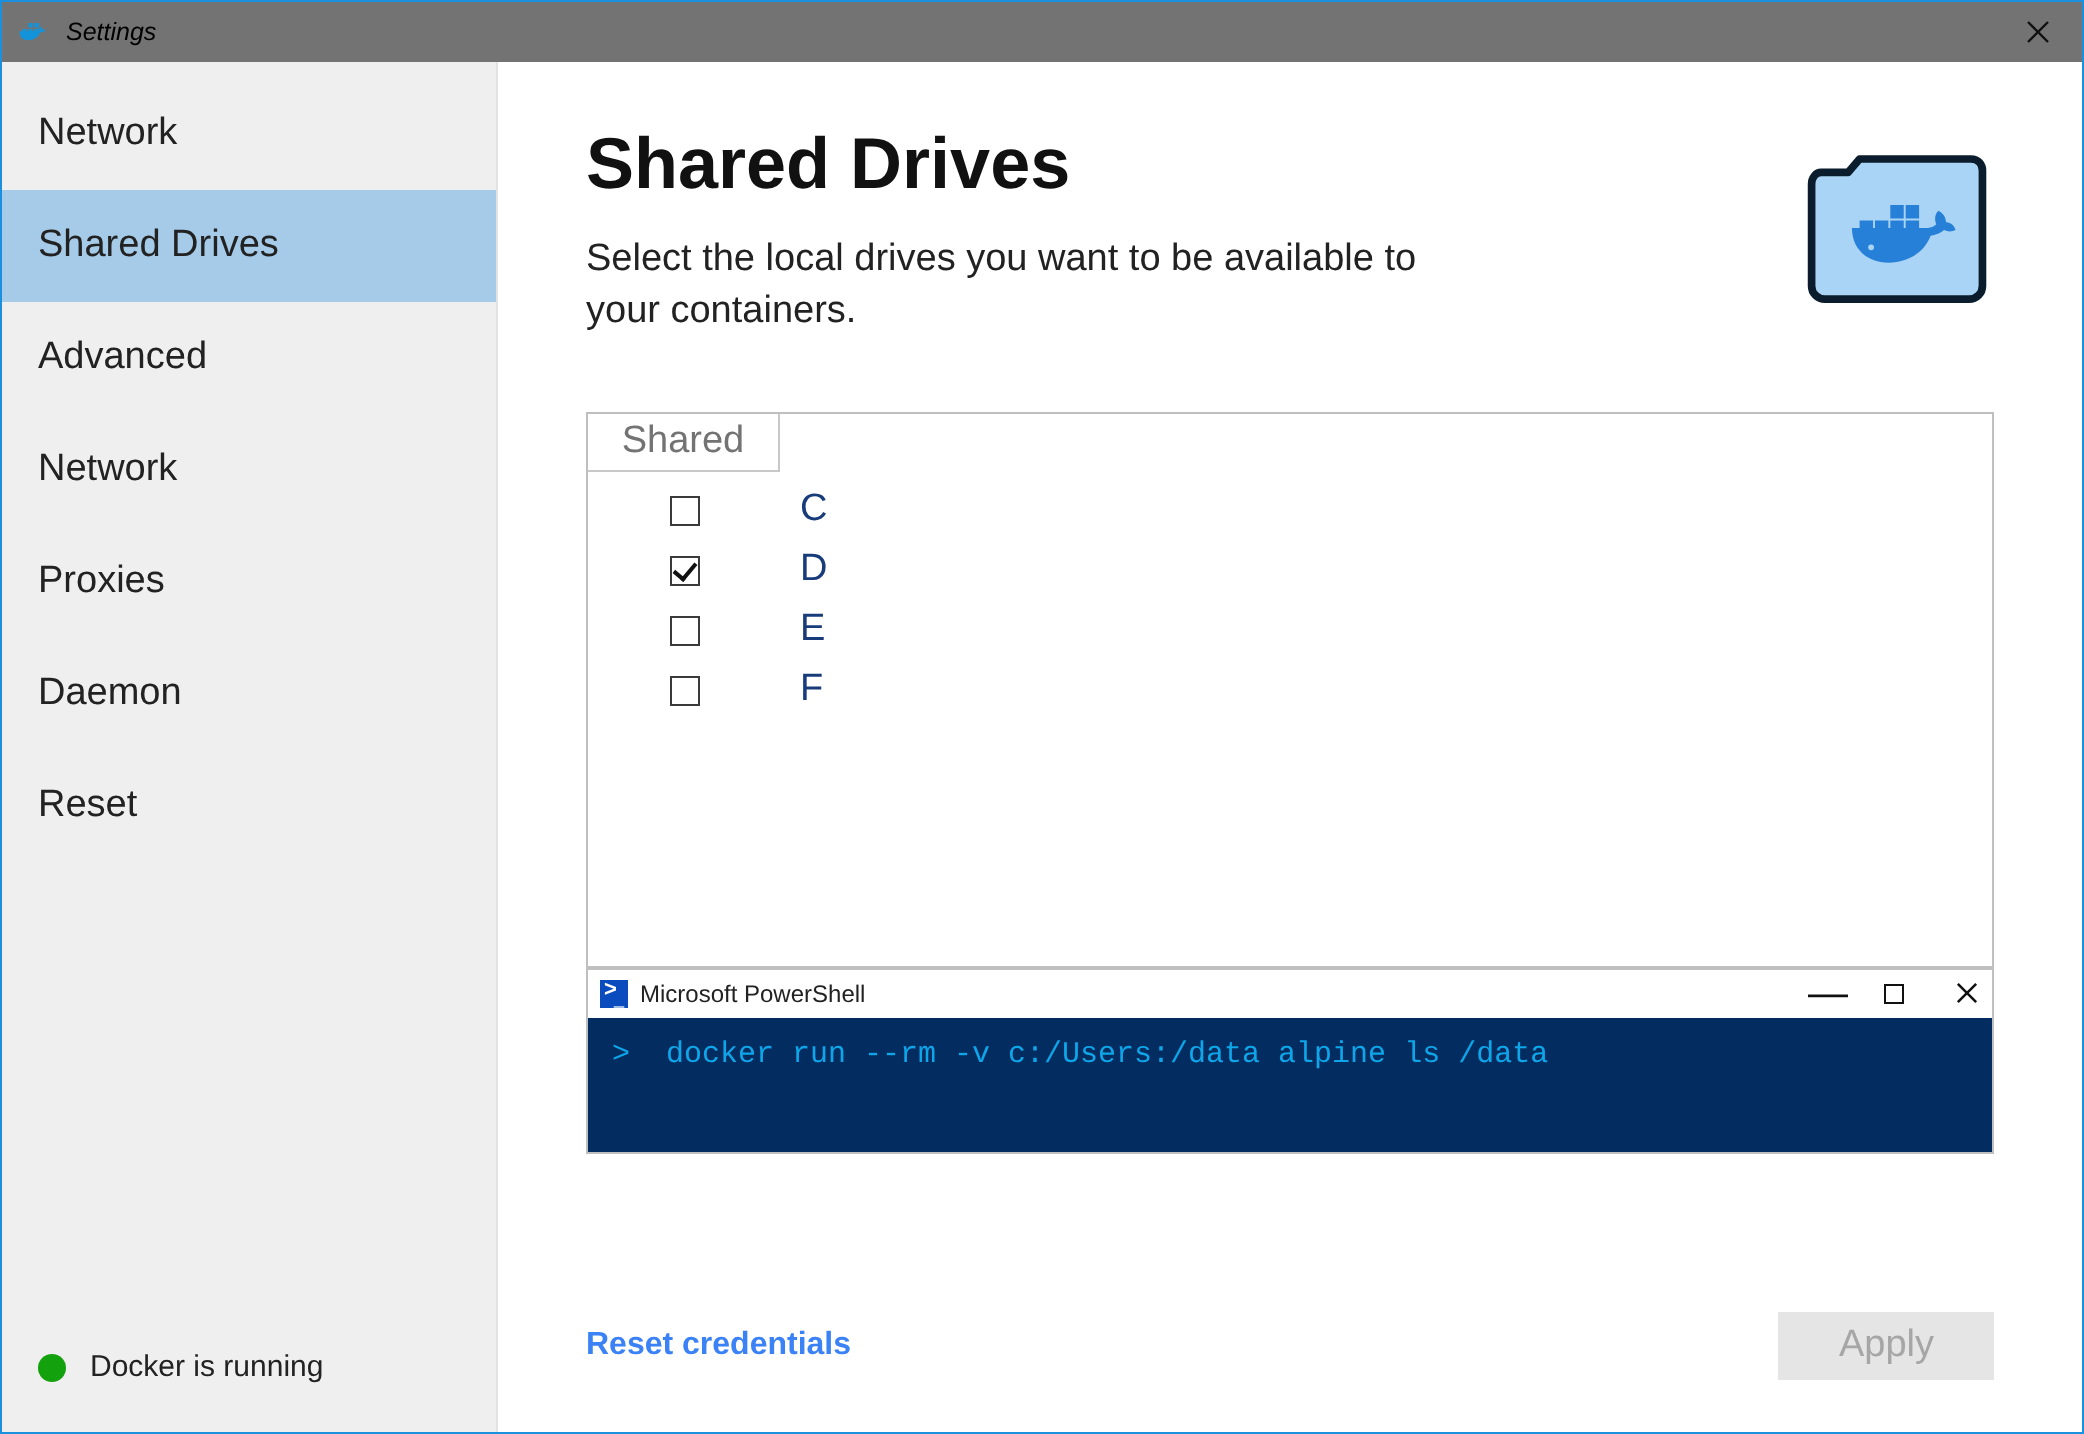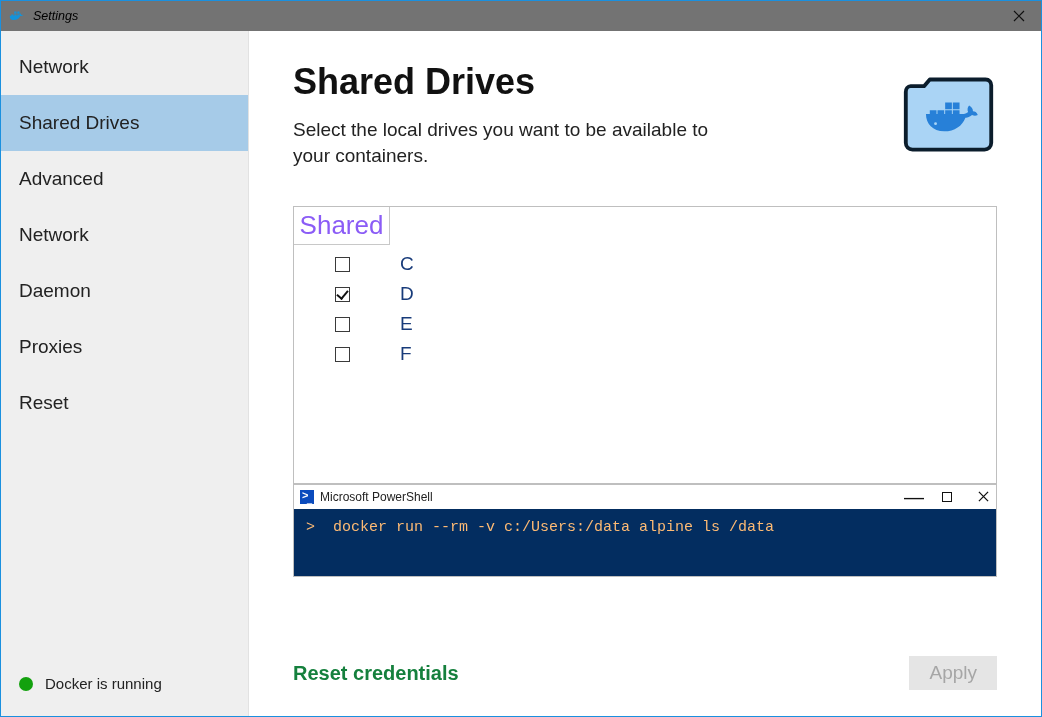--- a/index.html
+++ b/index.html
@@ -100,22 +100,22 @@
     margin-top: 6px;
   }
   .drives-table {
     margin-top: 38px;
     border: 1px solid #bfbfbf;
     width: 100%;
     height: 278px;
   }
   .drives-header {
     display: flex;
-    font-size: 26px;
-    color: #8b5cf6;
+    font-size: 19px;
+    color: #737373;
     flex-direction: column;
   }
   .drives-header .col-shared {
     width: 96px;
     border-right: 1px solid #c8c8c8;
     border-bottom: 1px solid #c8c8c8;
     text-align: center;
     padding: 3px 0;
   }
   .drives-header .col-drive {
@@ -208,45 +208,45 @@
     text-align: center;
     color: #111;
   }
   .ps-controls .sq {
     width: 10px; height: 10px;
     border: 1px solid #111;
     display: inline-block;
   }
   .ps-body {
     background: #032d60;
-    color: #fdba74;
+    color: #0ea5e9;
     font-family: Consolas, "Courier New", monospace;
     font-size: 15px;
     padding: 10px 12px 40px 12px;
     white-space: pre;
   }
   .bottom-row {
     margin-top: auto;
     display: flex;
     align-items: center;
     justify-content: space-between;
     padding-top: 18px;
     padding-bottom: 6px;
   }
   .reset-link {
-    color: #15803d;
-    font-size: 20px;
+    color: #3b82f6;
+    font-size: 16px;
     font-weight: 600;
     cursor: pointer;
   }
   .apply-btn {
     background: #e5e5e5;
     color: #a6a6a6;
     font-size: 19px;
-    padding: 6px 20px;
+    padding: 6px 30px;
     border: none;
   }
 </style>
 </head>
 <body>
 
 <div class="titlebar">
   <span class="app-icon">
     <svg viewBox="0 0 24 24">
       <path fill="#1393da" d="M3 13h3V10H3zM7 13h3V10H7zM11 13h3V10h-3zM7 9h3V6H7zM11 9h3V6h-3zM19 11c-.5-.4-1.6-.5-2.4-.3-.1-.8-.6-1.5-1.4-2.1l-.5-.3-.3.5c-.4.6-.5 1.7-.1 2.4-.2.1-.6.3-1.1.3H1.1c-.2 1.1 0 5.9 5.4 5.9 4 0 7-1.9 8.4-5.3 2 .1 3.3-.5 3.9-1.4l.2-.3-.4-.2c-.1 0-.2-.1-.6-.2z"></path>
@@ -259,22 +259,22 @@
       </svg>
   </div>
 </div>
 
 <div class="container">
   <div class="sidebar">
     <div class="sidebar-item">Network</div>
     <div class="sidebar-item active">Shared Drives</div>
     <div class="sidebar-item">Advanced</div>
     <div class="sidebar-item">Network</div>
+    <div class="sidebar-item">Proxies</div>
     <div class="sidebar-item">Daemon</div>
-    <div class="sidebar-item">Proxies</div>
     <div class="sidebar-item">Reset</div>
     <div class="status-area">
       <span class="status-dot"></span>
       <span>Docker is running</span>
     </div>
   </div>
 
   <div class="main">
     <div class="header-row">
       <div>

